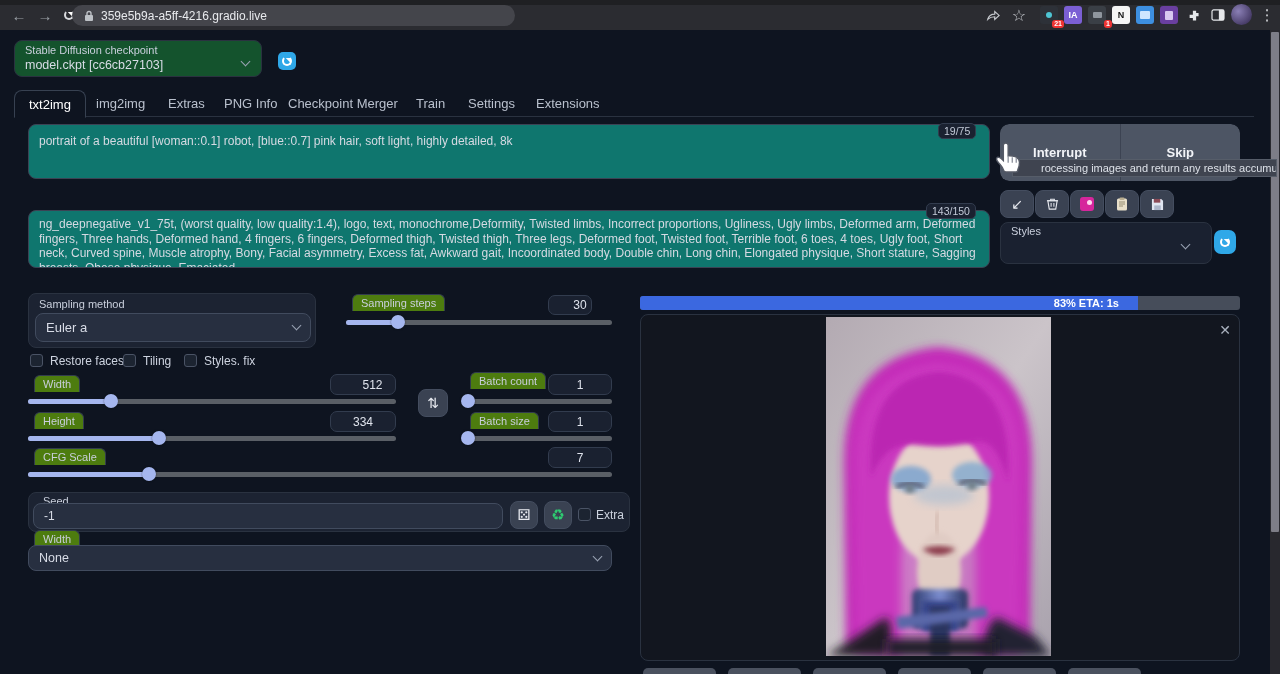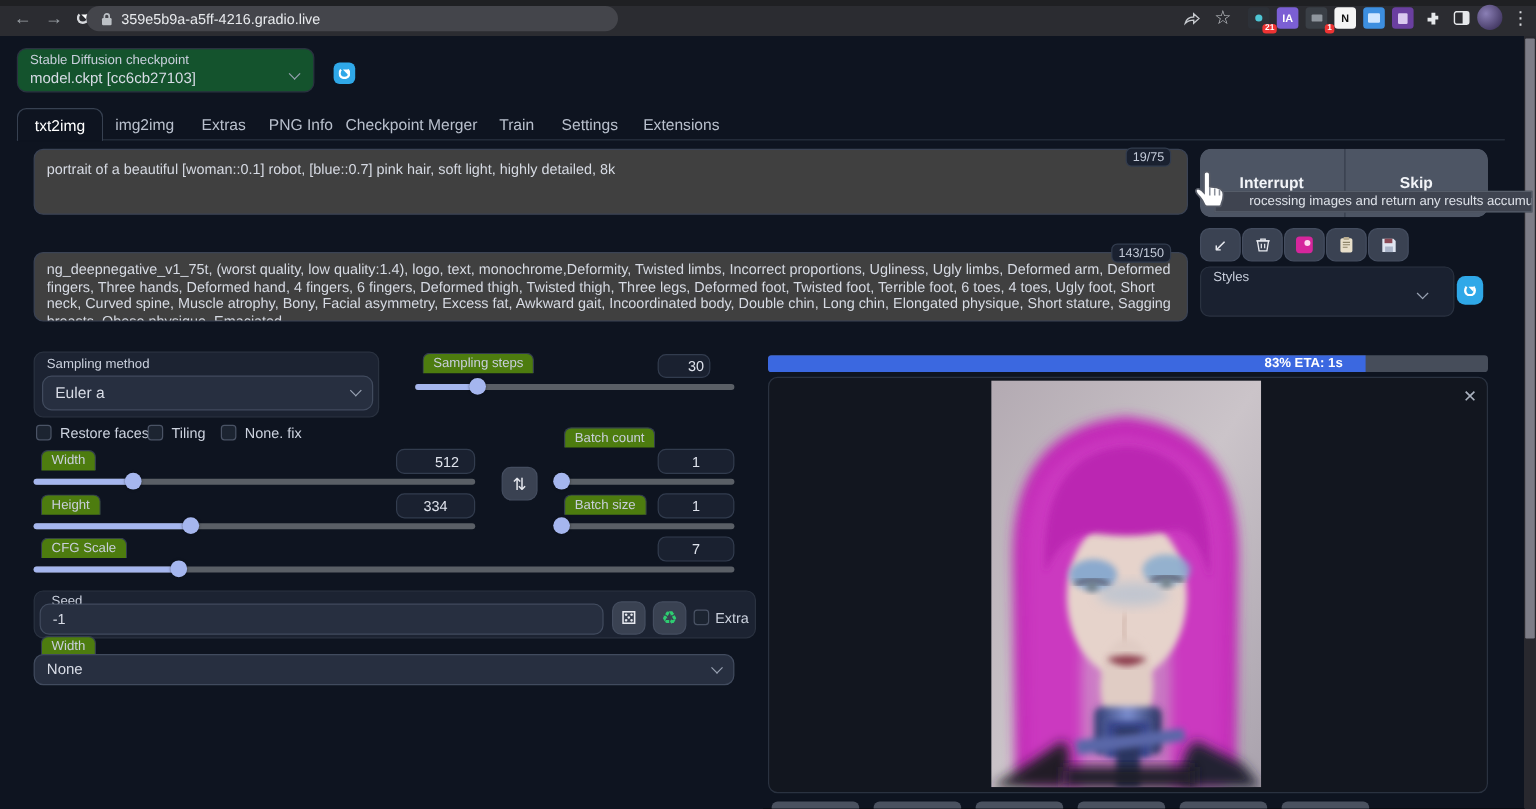--- a/index.html
+++ b/index.html
@@ -26,21 +26,21 @@
   
   .scroll-track { position:absolute; right:0; top:30px; width:10px; height:644px; background:#28282e; }
   .scroll-thumb { position:absolute; left:1px; top:2px; width:8px; height:500px; background:#7d7d87; border-radius:1px; }
 
   
   .chip-label { position:absolute; font-size:11px; color:#c9cfdc; background:#4d7c0f;
                 border:1px solid #323c4e; border-bottom:none; border-radius:6px 6px 0 0;
                 padding:2px 8px 2px 8px; line-height:12px; white-space:nowrap; }
   .numbox { position:absolute; background:#1a2130; border:1px solid #323c4e; border-radius:7px;
             color:#dfe3ec; font-size:12px; display:flex; align-items:center; justify-content:center; }
-  .txtarea { position:absolute; background:#404040; border:1px solid #3b4354; border-radius:8px;
+  .txtarea { position:absolute; background:#0f766e; border:1px solid #3b4354; border-radius:8px;
              color:#d6dae3; font-size:12px; line-height:15px; padding:9px 10px; overflow:hidden; }
   .counter { position:absolute; background:#1a2130; border:1px solid #323c4e; border-radius:5px;
              color:#c3cad8; font-size:10.5px; padding:1px 5px; }
   .dropdown { position:absolute; background:#272f40; border:1px solid #414b5e; border-radius:8px;
               color:#d8dce6; font-size:13px; display:flex; align-items:center; padding:0 10px; }
   .caret { width:7px; height:7px; border-right:1.6px solid #9aa3b3; border-bottom:1.6px solid #9aa3b3;
            transform:rotate(45deg); margin-top:-4px; }
   .slider { position:absolute; height:14px; }
   .sl-track { position:absolute; left:0; right:0; top:5px; height:5px; background:#5a5f66; border-radius:3px; }
   .sl-fill  { position:absolute; left:0; top:5px; height:5px; background:#a5b6ee; border-radius:3px; }
@@ -223,35 +223,35 @@
     <div class="sl-track"></div>
       <div class="sl-fill" style="width: 19.4631%;"></div>
       <div class="sl-handle" style="left: 19.4631%;"></div>
   </div>
 
   <span class="checkbox" style="left:30px; top:354px;"></span>
   <span class="cb-label" style="left:50px; top:354px;">Restore faces</span>
   <span class="checkbox" style="left:123px; top:354px;"></span>
   <span class="cb-label" style="left:143px; top:354px;">Tiling</span>
   <span class="checkbox" style="left:184px; top:354px;"></span>
-  <span class="cb-label" style="left:204px; top:354px;">None. fix</span>
+  <span class="cb-label" style="left:204px; top:354px;">Styles. fix</span>
 
   <div class="chip-label" style="left:34px; top:375px;">Width</div>
   <div class="numbox" style="left:330px; top:374px; width:66px; height:21px;padding-left:19px;">512</div>
   <div class="slider" style="left:28px; top:394px; width:368px;">
     <div class="sl-track"></div>
       <div class="sl-fill" style="width: 22.5806%;"></div>
       <div class="sl-handle" style="left: 22.5806%;"></div>
   </div>
 
   <div class="tool-btn" style="left:418px; top:389px; width:30px; height:28px; font-size:14px;">
     <span>⇅</span>
   </div>
 
-  <div class="chip-label" style="left:470px; top:356px;">Batch count</div>
+  <div class="chip-label" style="left:470px; top:372px;">Batch count</div>
   <div class="numbox" style="left:548px; top:374px; width:64px; height:21px;">1</div>
   <div class="slider" style="left:468px; top:394px; width:144px;">
     <div class="sl-track"></div>
       <div class="sl-fill" style="width: 0%;"></div>
       <div class="sl-handle" style="left: 0%;"></div>
   </div>
 
   <div class="chip-label" style="left:34px; top:412px;">Height</div>
   <div class="numbox" style="left:330px; top:411px; width:66px; height:21px;">334</div>
   <div class="slider" style="left:28px; top:431px; width:368px;">

